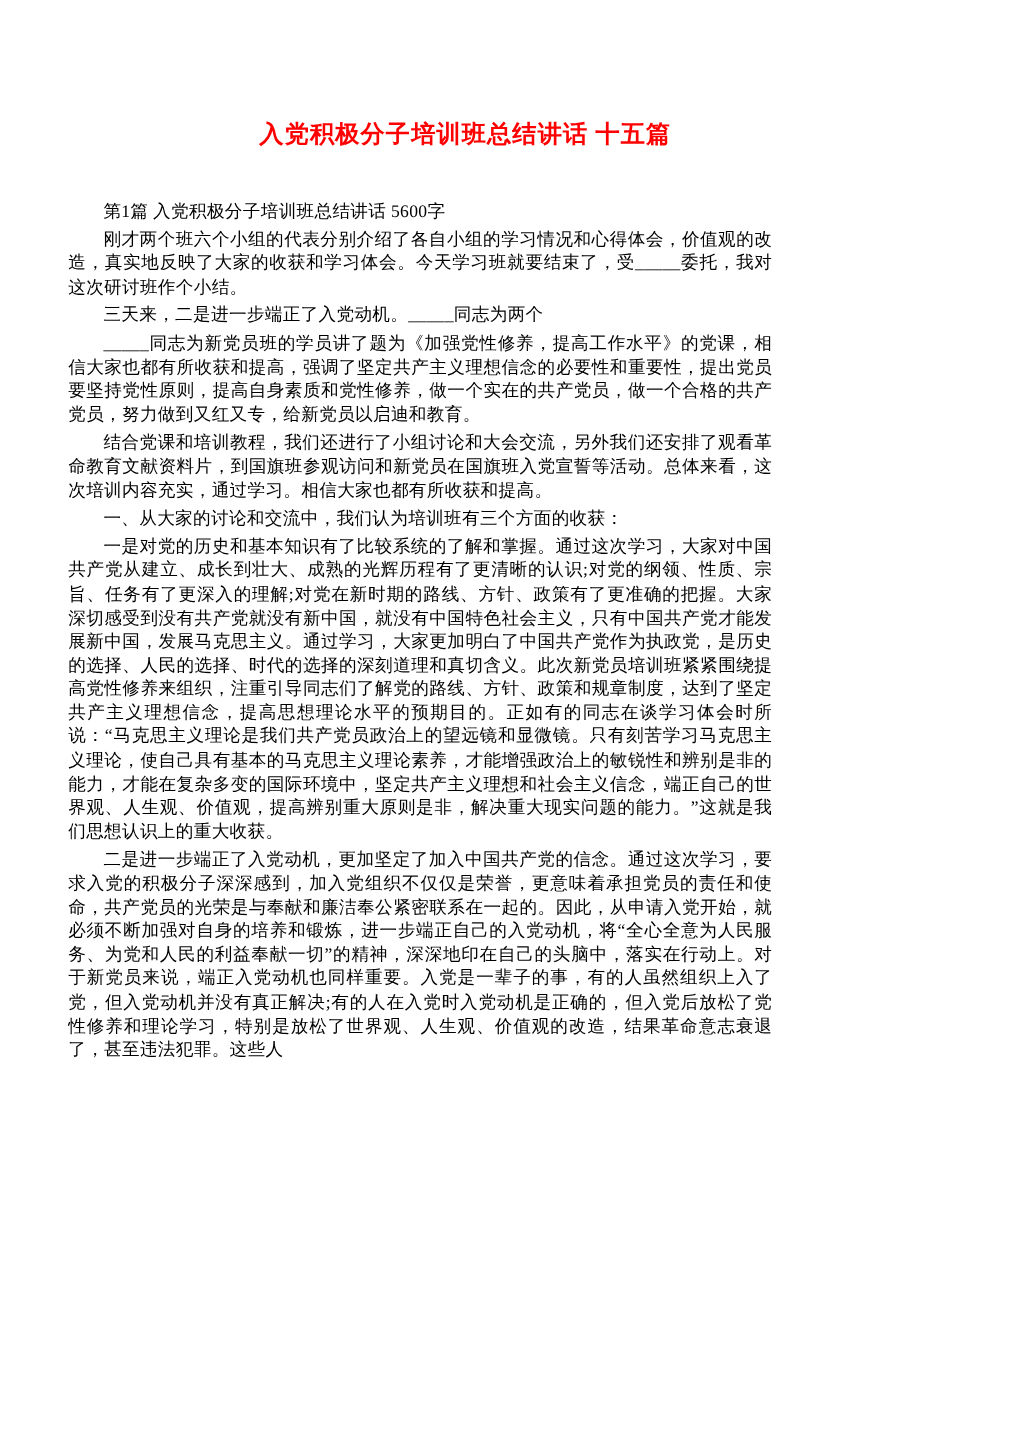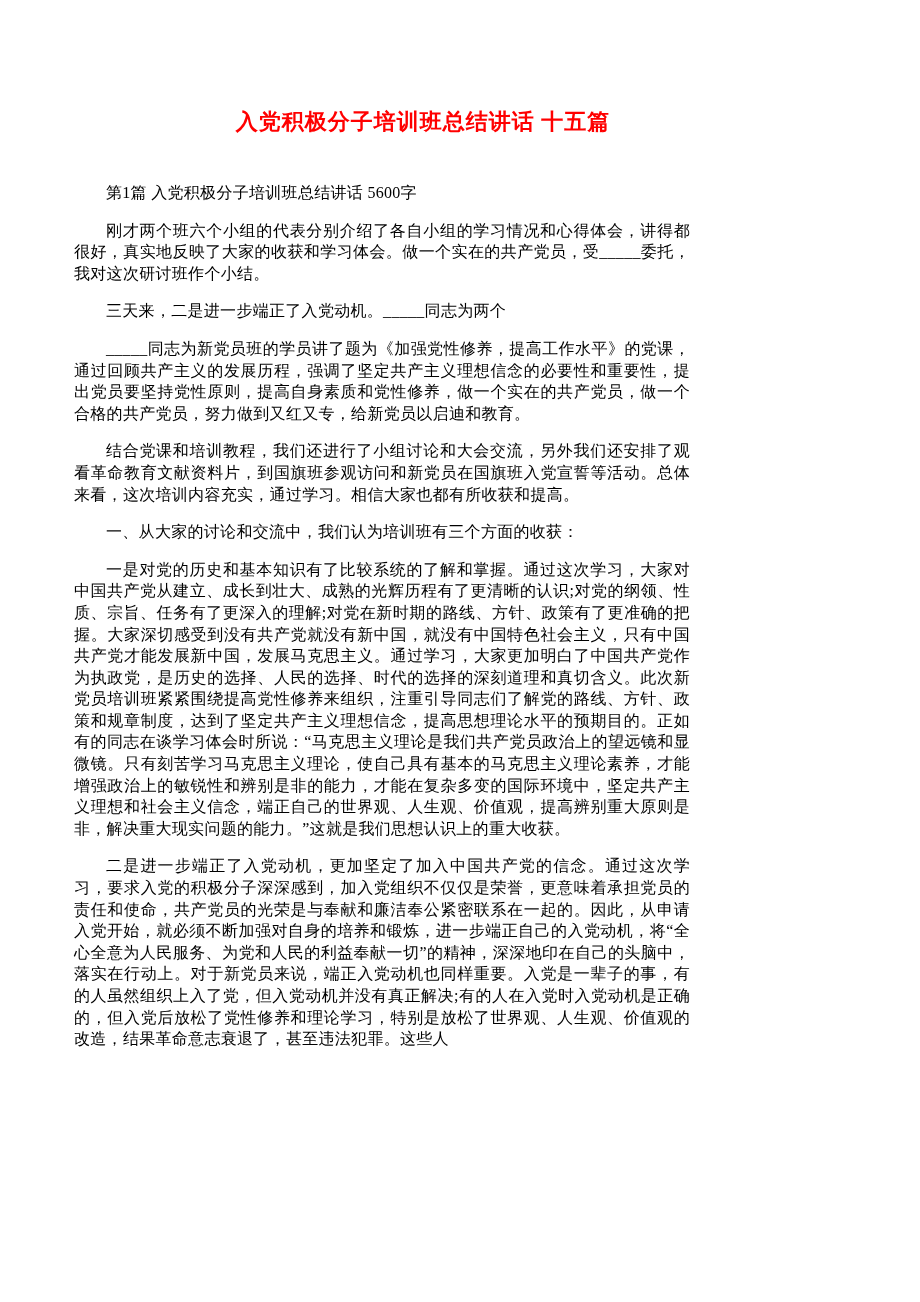--- a/index.html
+++ b/index.html
@@ -27,38 +27,38 @@
     color: #FF0000;
     font-size: 22px;
     font-weight: bold;
     line-height: 28px;
     letter-spacing: 1px;
   }
   .doc-body {
     width: 648px;
   }
   .para {
-    margin: 16px;
+    margin: 4px;
     font-size: 16px;
     line-height: 21.6px;
     text-indent: 2em;
     text-align: justify;
     text-justify: inter-ideograph;
     word-break: break-all;
     letter-spacing: 0.3px;
   }
 </style>
 </head>
 <body>
 
 <div class="page">
   <h1 class="doc-title">入党积极分子培训班总结讲话 十五篇</h1>
   <div class="doc-body">
       <p class="para">第1篇 入党积极分子培训班总结讲话 5600字</p>
-      <p class="para">刚才两个班六个小组的代表分别介绍了各自小组的学习情况和心得体会，讲得都很好，真实地反映了大家的收获和学习体会。做一个实在的共产党员，受_____委托，我对这次研讨班作个小结。</p>
+      <p class="para">刚才两个班六个小组的代表分别介绍了各自小组的学习情况和心得体会，价值观的改造，真实地反映了大家的收获和学习体会。今天学习班就要结束了，受_____委托，我对这次研讨班作个小结。</p>
       <p class="para">三天来，二是进一步端正了入党动机。_____同志为两个</p>
-      <p class="para">_____同志为新党员班的学员讲了题为《加强党性修养，提高工作水平》的党课，通过回顾共产主义的发展历程，强调了坚定共产主义理想信念的必要性和重要性，提出党员要坚持党性原则，提高自身素质和党性修养，做一个实在的共产党员，做一个合格的共产党员，努力做到又红又专，给新党员以启迪和教育。</p>
+      <p class="para">_____同志为新党员班的学员讲了题为《加强党性修养，提高工作水平》的党课，相信大家也都有所收获和提高，强调了坚定共产主义理想信念的必要性和重要性，提出党员要坚持党性原则，提高自身素质和党性修养，做一个实在的共产党员，做一个合格的共产党员，努力做到又红又专，给新党员以启迪和教育。</p>
       <p class="para">结合党课和培训教程，我们还进行了小组讨论和大会交流，另外我们还安排了观看革命教育文献资料片，到国旗班参观访问和新党员在国旗班入党宣誓等活动。总体来看，这次培训内容充实，通过学习。相信大家也都有所收获和提高。</p>
       <p class="para">一、从大家的讨论和交流中，我们认为培训班有三个方面的收获：</p>
       <p class="para">一是对党的历史和基本知识有了比较系统的了解和掌握。通过这次学习，大家对中国共产党从建立、成长到壮大、成熟的光辉历程有了更清晰的认识;对党的纲领、性质、宗旨、任务有了更深入的理解;对党在新时期的路线、方针、政策有了更准确的把握。大家深切感受到没有共产党就没有新中国，就没有中国特色社会主义，只有中国共产党才能发展新中国，发展马克思主义。通过学习，大家更加明白了中国共产党作为执政党，是历史的选择、人民的选择、时代的选择的深刻道理和真切含义。此次新党员培训班紧紧围绕提高党性修养来组织，注重引导同志们了解党的路线、方针、政策和规章制度，达到了坚定共产主义理想信念，提高思想理论水平的预期目的。正如有的同志在谈学习体会时所说：“马克思主义理论是我们共产党员政治上的望远镜和显微镜。只有刻苦学习马克思主义理论，使自己具有基本的马克思主义理论素养，才能增强政治上的敏锐性和辨别是非的能力，才能在复杂多变的国际环境中，坚定共产主义理想和社会主义信念，端正自己的世界观、人生观、价值观，提高辨别重大原则是非，解决重大现实问题的能力。”这就是我们思想认识上的重大收获。</p>
       <p class="para">二是进一步端正了入党动机，更加坚定了加入中国共产党的信念。通过这次学习，要求入党的积极分子深深感到，加入党组织不仅仅是荣誉，更意味着承担党员的责任和使命，共产党员的光荣是与奉献和廉洁奉公紧密联系在一起的。因此，从申请入党开始，就必须不断加强对自身的培养和锻炼，进一步端正自己的入党动机，将“全心全意为人民服务、为党和人民的利益奉献一切”的精神，深深地印在自己的头脑中，落实在行动上。对于新党员来说，端正入党动机也同样重要。入党是一辈子的事，有的人虽然组织上入了党，但入党动机并没有真正解决;有的人在入党时入党动机是正确的，但入党后放松了党性修养和理论学习，特别是放松了世界观、人生观、价值观的改造，结果革命意志衰退了，甚至违法犯罪。这些人</p>
     </div>
 </div>
 
 </body></html>

